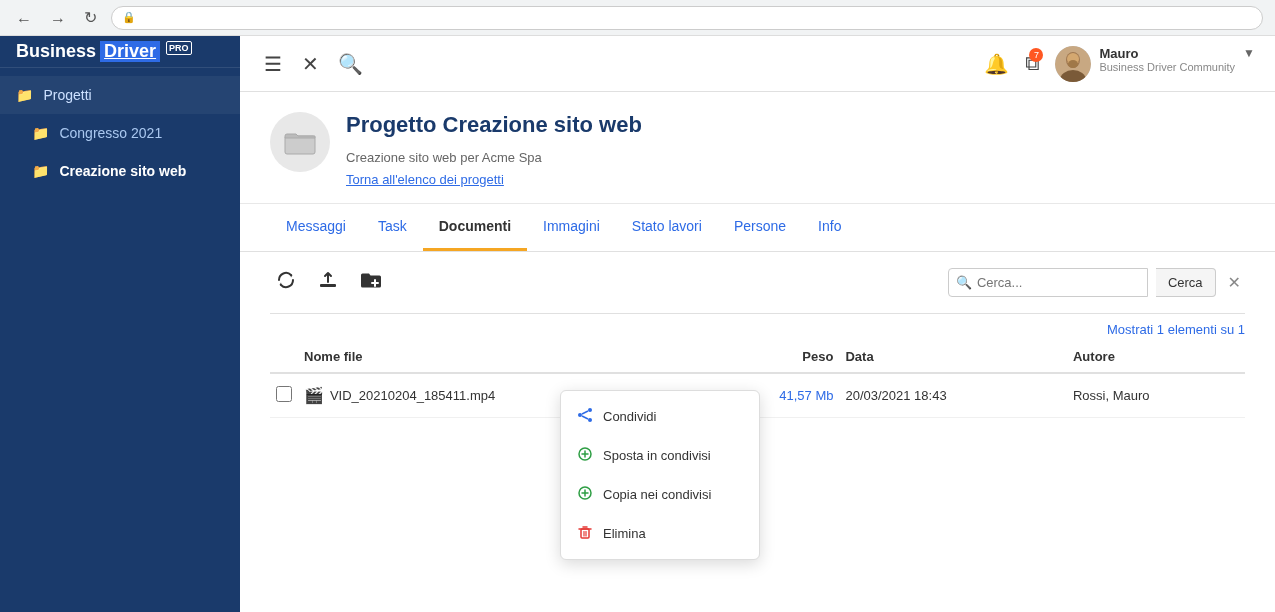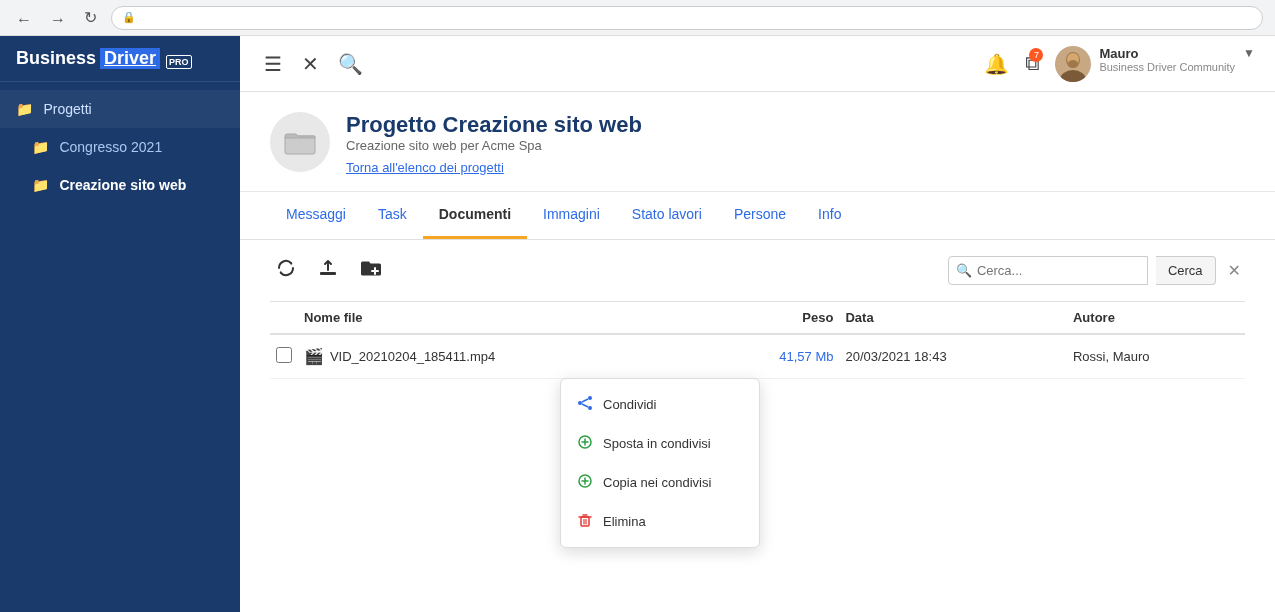--- a/index.html
+++ b/index.html
@@ -50,23 +50,23 @@
     
     .sidebar {
       width: 240px;
       background: #1a3a6b;
       display: flex;
       flex-direction: column;
       flex-shrink: 0;
     }
     .sidebar-logo {
       background: #1a3a6b;
-      padding: 12px 16px;
-      display: flex;
-      align-items: flex-end;
+      padding: 5px 16px;
+      display: flex;
+      align-items: flex-start;
       gap: 4px;
       border-bottom: 1px solid rgba(255,255,255,0.1);
     }
     .logo-text-business {
       color: #fff;
       font-size: 18px;
       font-weight: 700;
     }
     .logo-text-driver {
       background: #2e6be6;
@@ -196,21 +196,21 @@
       height: 60px;
       border-radius: 50%;
       background: #e8e8e8;
       display: flex;
       align-items: center;
       justify-content: center;
       font-size: 26px;
       color: #888;
       flex-shrink: 0;
     }
-    .project-info h1 { font-size: 22px; font-weight: 600; color: #1a3a6b; margin-bottom: 0; text-align: right; }
+    .project-info h1 { font-size: 22px; font-weight: 600; color: #1a3a6b; margin-bottom: 12px; text-align: right; }
     .project-info .subtitle { font-size: 13px; color: #666; margin-bottom: 6px; }
     .project-info .back-link { font-size: 13px; color: #2e6be6; cursor: pointer; text-decoration: underline; }
 
     
     .tabs-bar {
       display: flex;
       align-items: center;
       padding: 0 30px;
       border-bottom: 1px solid #e0e0e0;
       background: #fff;
@@ -487,20 +487,21 @@
           <input class="doc-search-input" type="text" placeholder="Cerca..." style="">
         </div>
         <button class="search-btn-cerca">Cerca</button>
         <button class="clear-search-btn">✕</button>
       </div>
     </div>
 
     <div style="height:1px; background:#e0e0e0; margin: 0 30px;"></div>
 
     <div class="file-list-area">
+      <div class="elements-count">Mostrati 1 elementi su 1</div>
 
       <table class="file-table">
         <thead>
           <tr>
             <th style="width:20px;"></th>
             <th>Nome file</th>
             <th class="col-peso">Peso</th>
             <th>Data</th>
             <th>Autore</th>
           </tr>

